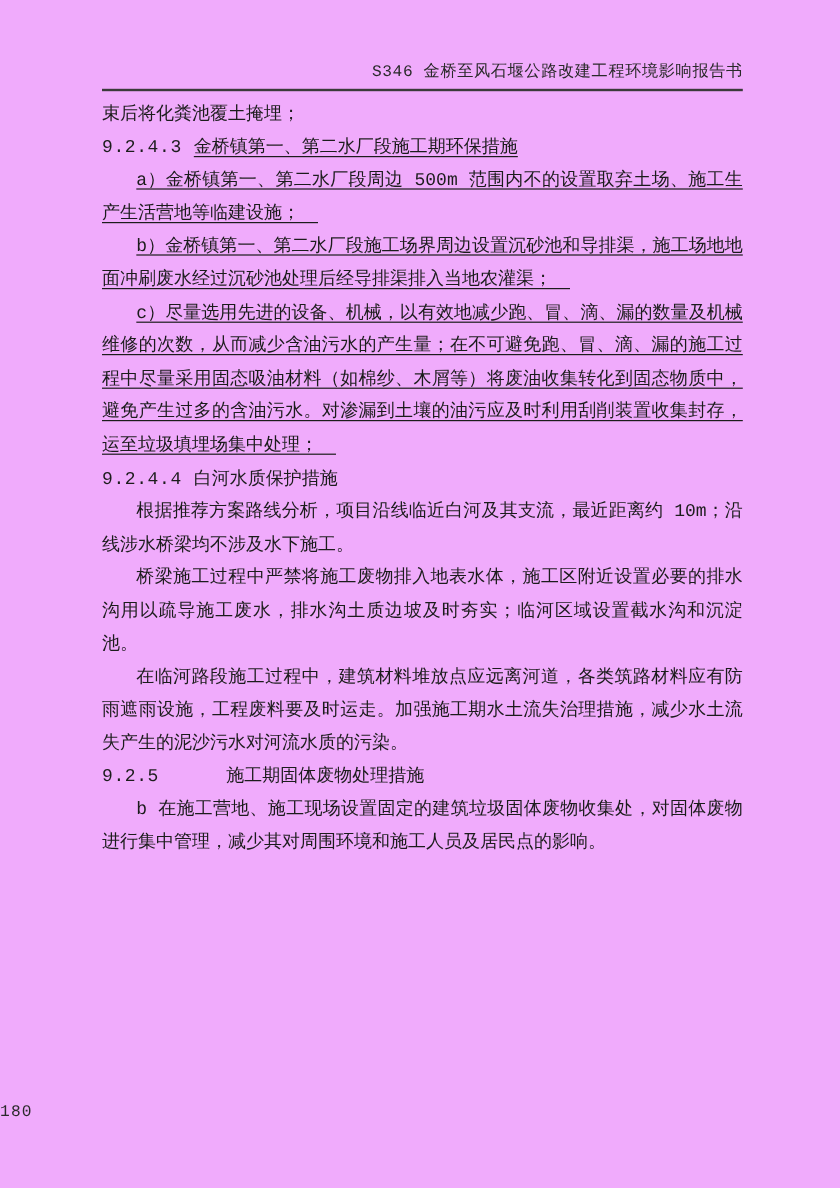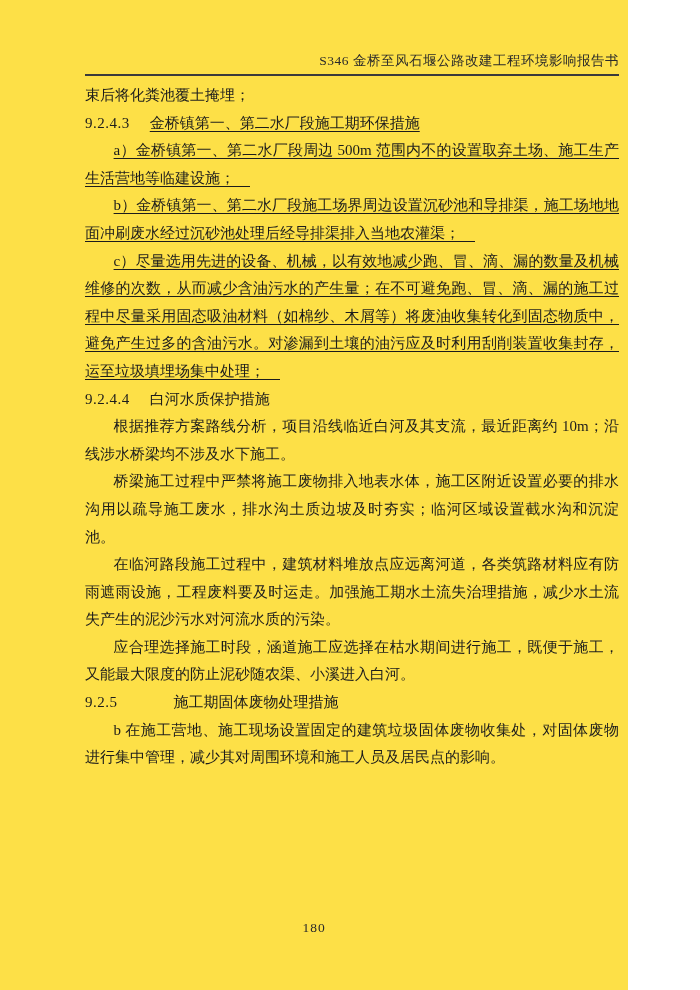--- a/index.html
+++ b/index.html
@@ -2,24 +2,24 @@
 <html><head>
 <meta charset="utf-8">
 <style>
   html, body {
     margin: 0;
     padding: 0;
     background: #ffffff;
   }
   .page {
     position: relative;
-    width: 628px;
+    width: 700px;
     height: 990px;
-    background: #fde047;
-    font-family: Liberation Serif, serif;
+    background: #f0abfc;
+    font-family: Liberation Mono, monospace;
     color: #1c1c1c;
     overflow: hidden;
   }
   .content {
     position: absolute;
     left: 85px;
     top: 52px;
     width: 534px;
   }
   .header {
@@ -48,32 +48,31 @@
   .u {
     text-decoration: underline;
     text-decoration-thickness: 1px;
     text-underline-offset: 3px;
   }
   p.u::after {
     content: "\3000";
   }
   p.heading .hnum {
     display: inline-block;
-    margin-right: 20px;
+    margin-right: 10px;
     letter-spacing: 0.5px;
   }
   p.heading.wide .hnum {
     margin-right: 56px;
   }
   .footer {
     position: absolute;
     left: 0;
     right: 0;
     top: 920px;
-    text-align: center;
     font-size: 13.5px;
     letter-spacing: 1px;
     color: #2a2a2a;
   }
 </style>
 </head>
 <body>
 
 <div class="page">
   <div class="content">
@@ -83,21 +82,20 @@
     <div class="doc-body">
         <p class="block">束后将化粪池覆土掩埋；</p>
         <p class="block heading"><span class="hnum">9.2.4.3</span><span class="htitle u">金桥镇第一、第二水厂段施工期环保措施</span></p>
         <p class="block indent u">a）金桥镇第一、第二水厂段周边 500m 范围内不的设置取弃土场、施工生产生活营地等临建设施；</p>
         <p class="block indent u">b）金桥镇第一、第二水厂段施工场界周边设置沉砂池和导排渠，施工场地地面冲刷废水经过沉砂池处理后经导排渠排入当地农灌渠；</p>
         <p class="block indent u">c）尽量选用先进的设备、机械，以有效地减少跑、冒、滴、漏的数量及机械维修的次数，从而减少含油污水的产生量；在不可避免跑、冒、滴、漏的施工过程中尽量采用固态吸油材料（如棉纱、木屑等）将废油收集转化到固态物质中，避免产生过多的含油污水。对渗漏到土壤的油污应及时利用刮削装置收集封存，运至垃圾填埋场集中处理；</p>
         <p class="block heading"><span class="hnum">9.2.4.4</span><span class="htitle">白河水质保护措施</span></p>
         <p class="block indent">根据推荐方案路线分析，项目沿线临近白河及其支流，最近距离约 10m；沿线涉水桥梁均不涉及水下施工。</p>
         <p class="block indent">桥梁施工过程中严禁将施工废物排入地表水体，施工区附近设置必要的排水沟用以疏导施工废水，排水沟土质边坡及时夯实；临河区域设置截水沟和沉淀池。</p>
         <p class="block indent">在临河路段施工过程中，建筑材料堆放点应远离河道，各类筑路材料应有防雨遮雨设施，工程废料要及时运走。加强施工期水土流失治理措施，减少水土流失产生的泥沙污水对河流水质的污染。</p>
-        <p class="block indent">应合理选择施工时段，涵道施工应选择在枯水期间进行施工，既便于施工，又能最大限度的防止泥砂随农渠、小溪进入白河。</p>
         <p class="block heading wide"><span class="hnum">9.2.5</span><span class="htitle">施工期固体废物处理措施</span></p>
         <p class="block indent">b 在施工营地、施工现场设置固定的建筑垃圾固体废物收集处，对固体废物进行集中管理，减少其对周围环境和施工人员及居民点的影响。</p>
       </div>
   </div>
   <div class="footer">
     <span>180</span>
   </div>
 </div>
 
 </body></html>

